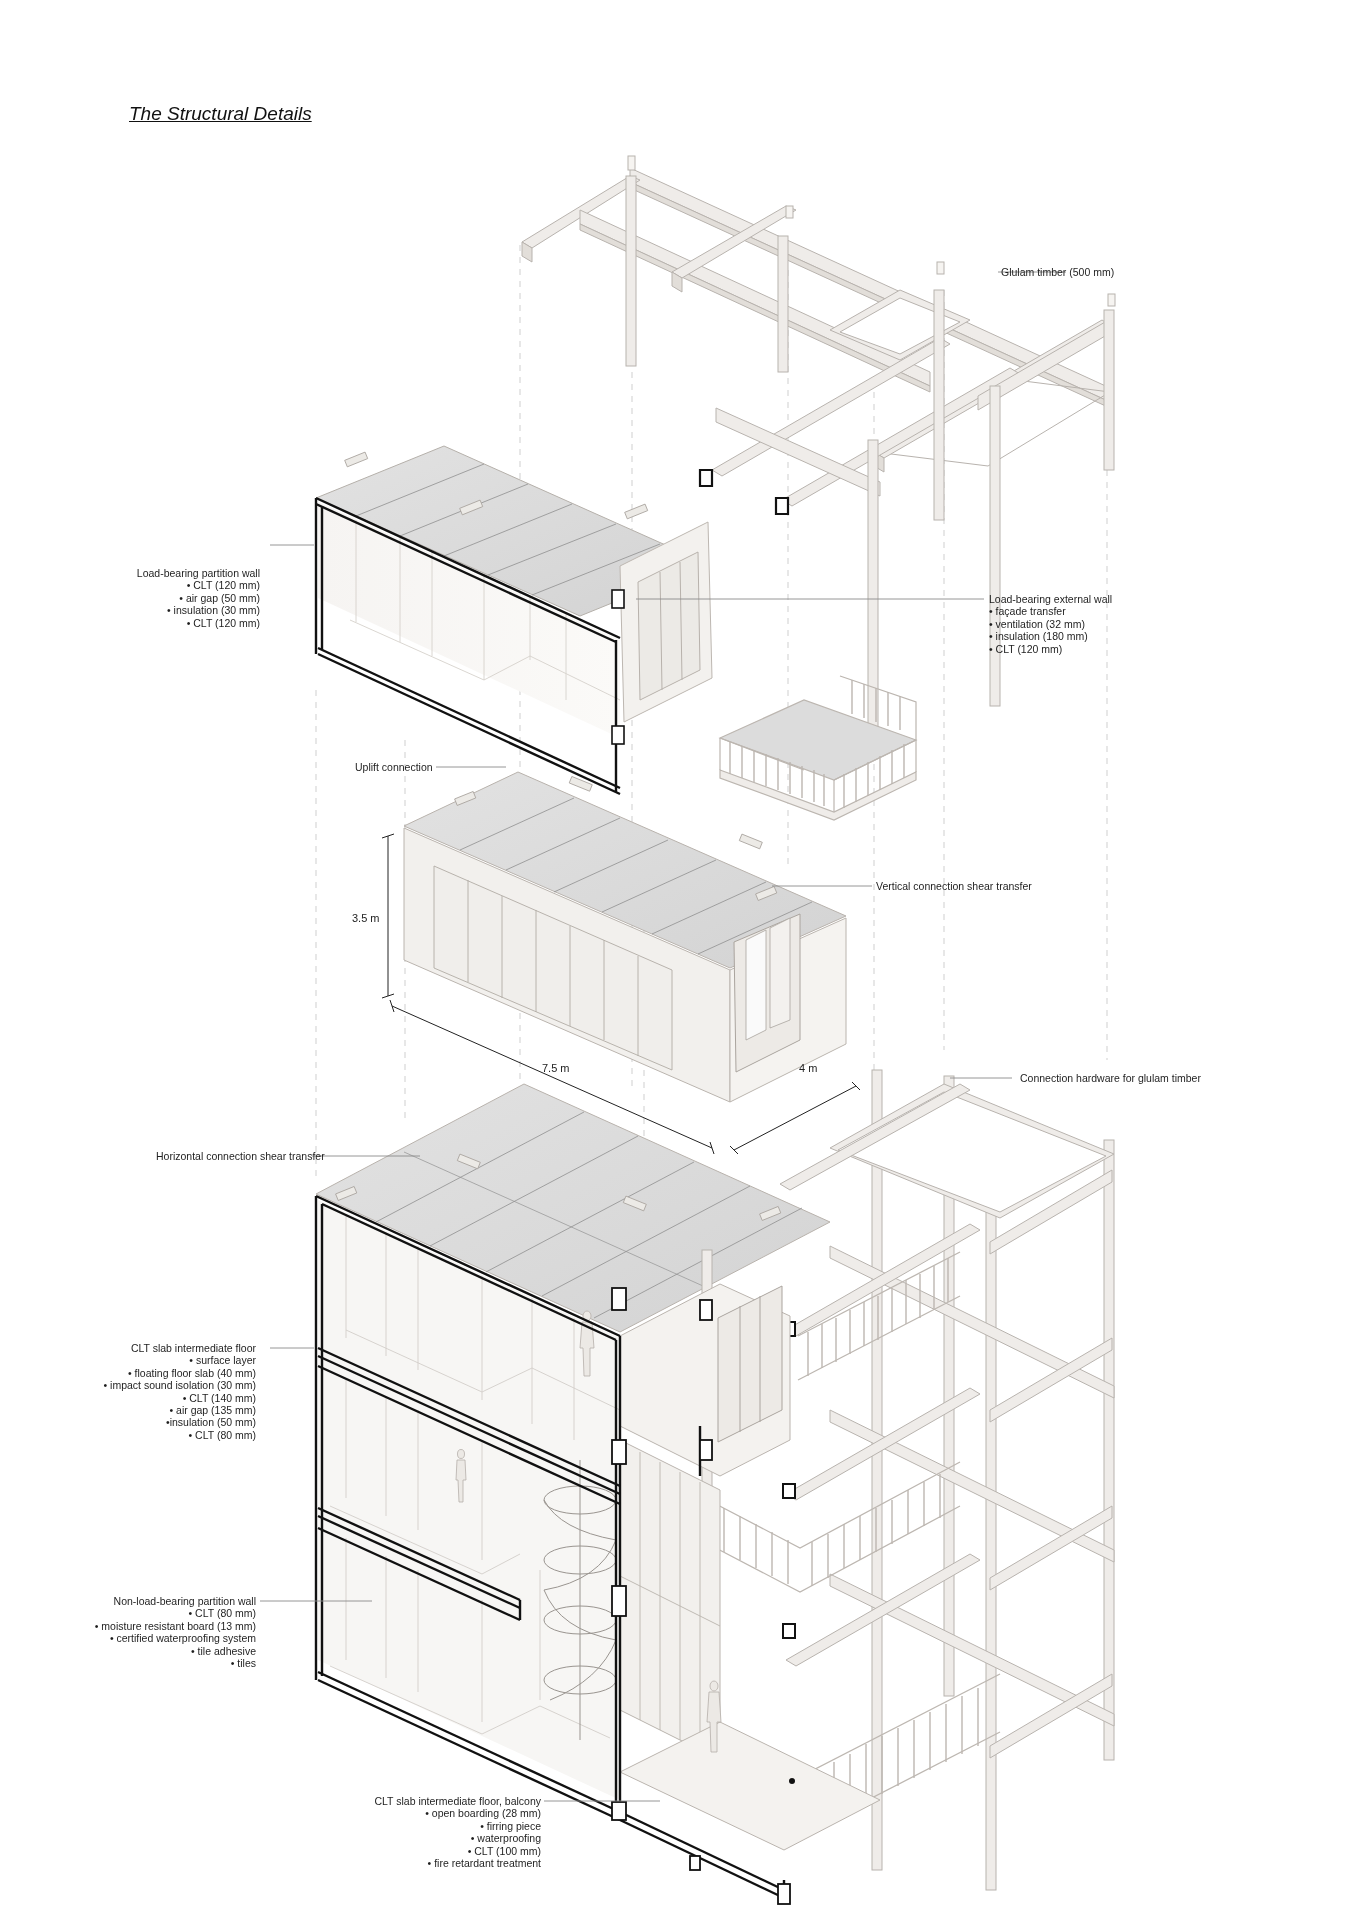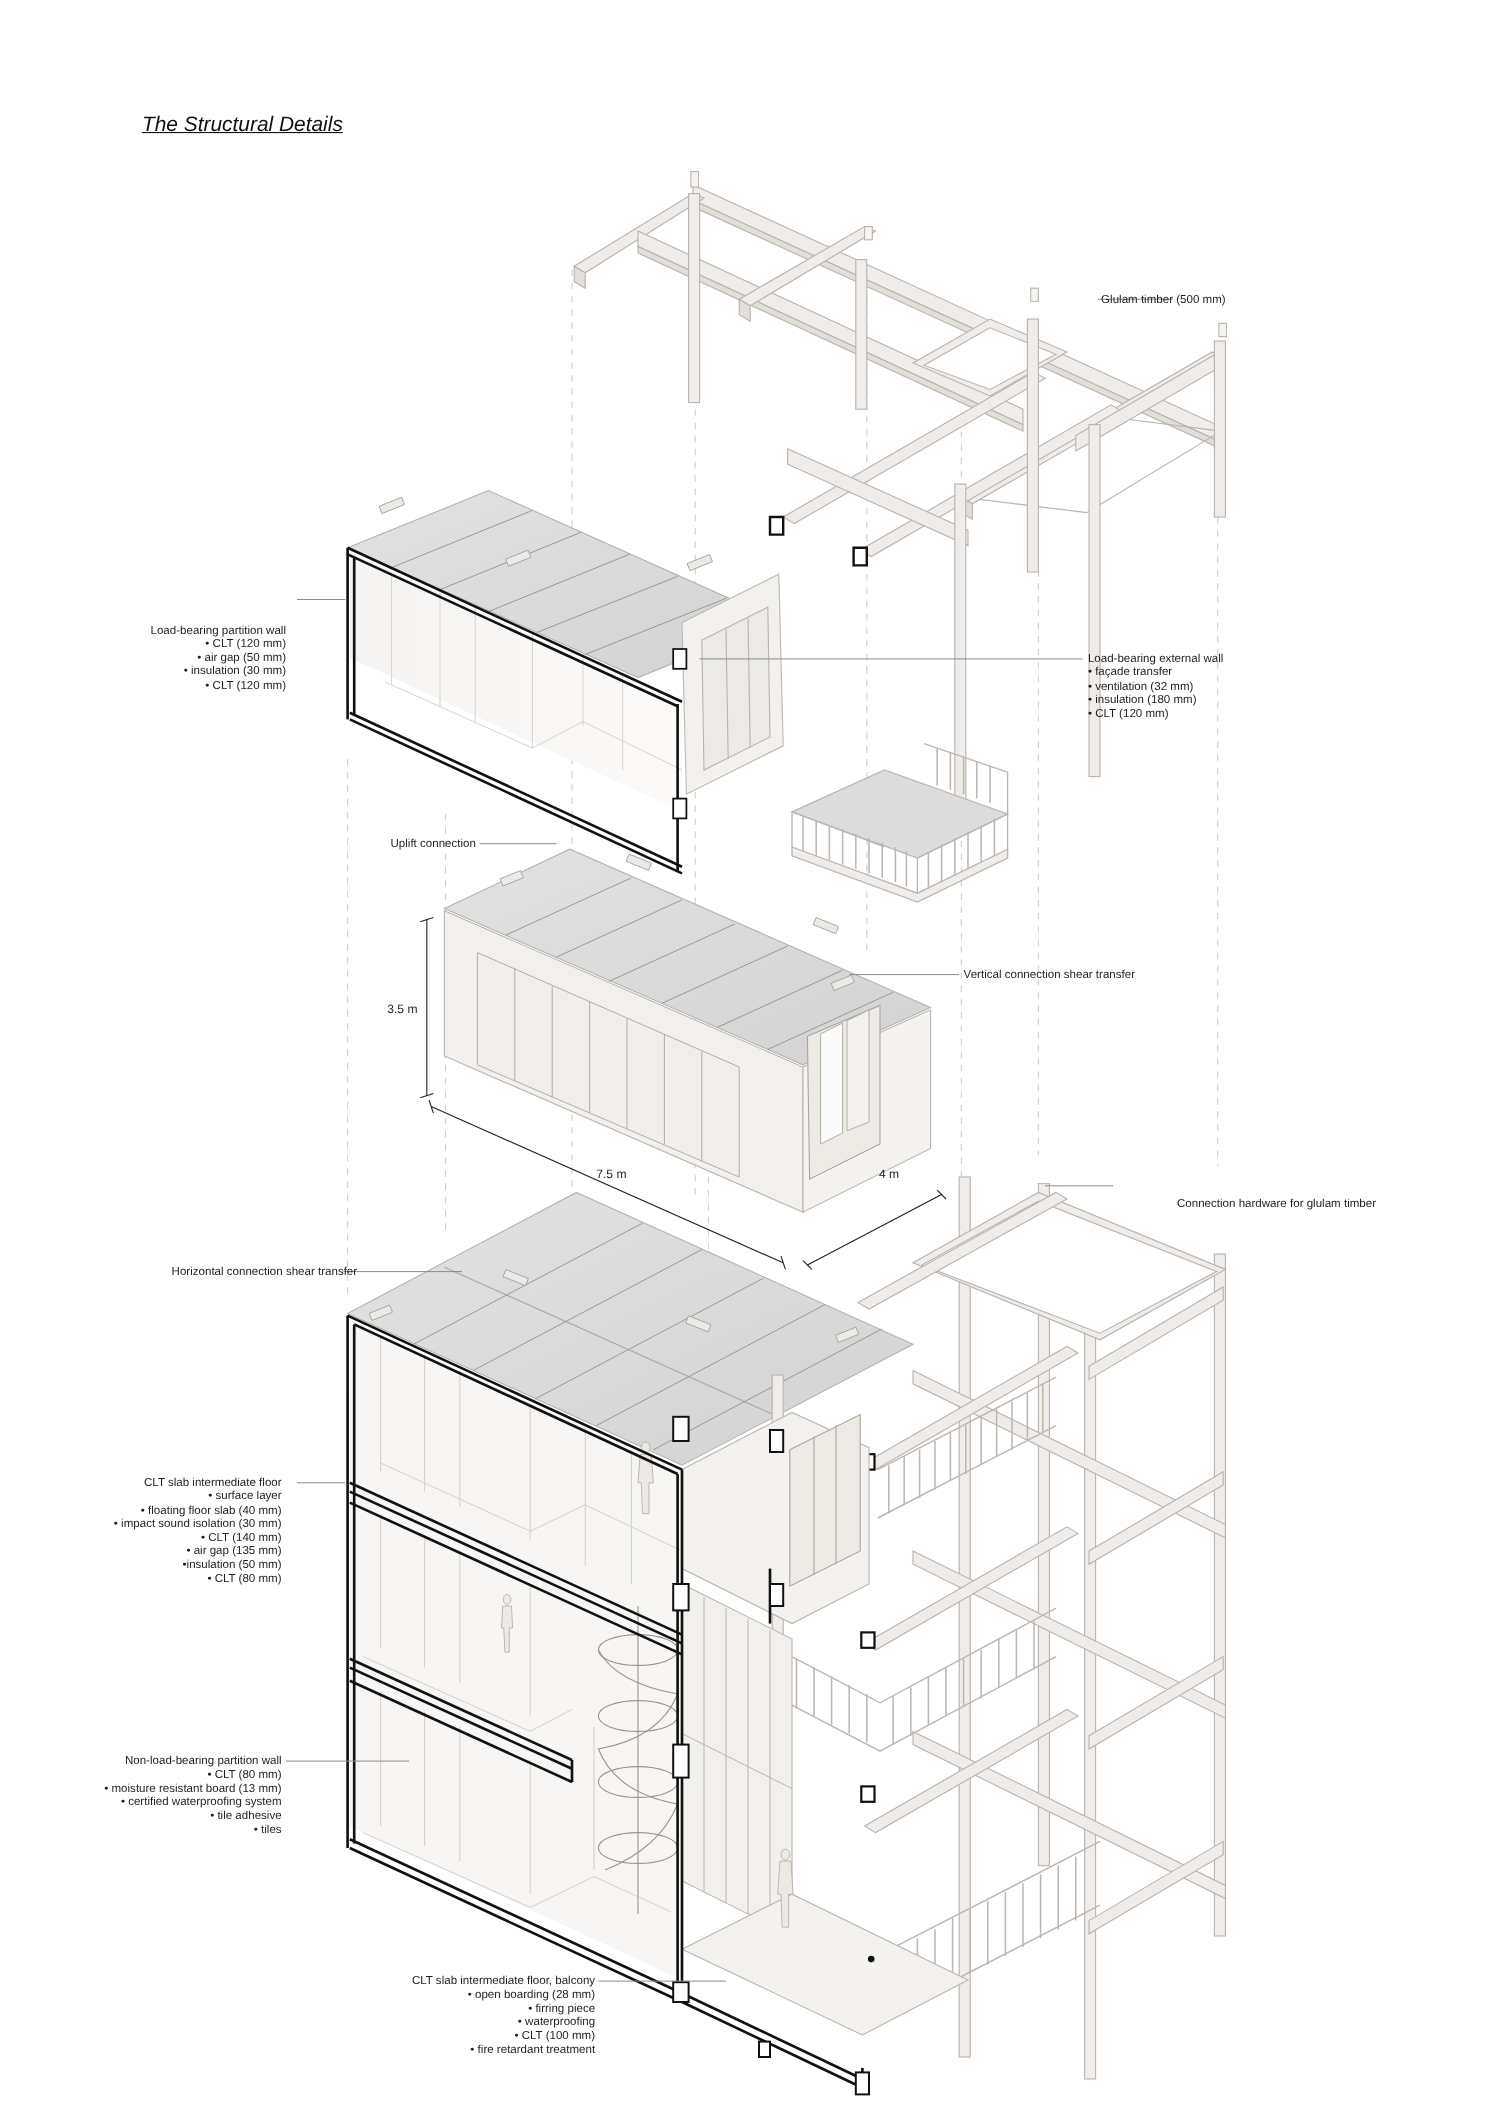--- a/index.html
+++ b/index.html
@@ -428,21 +428,21 @@
 </div>
 
 <div class="label left" style="left:355px;top:761px;">
   <span class="item">Uplift connection</span>
 </div>
 
 <div class="label left" style="left:876px;top:880px;">
   <span class="item">Vertical connection shear transfer</span>
 </div>
 
-<div class="label left" style="left:1070px;top:1072px;margin-top:16px;">
+<div class="label left" style="left:1020px;top:1072px;">
   <span class="item">Connection hardware for glulam timber</span>
 </div>
 
 <div class="label left" style="left:142px;top:1150px;margin-left:14px;">
   <span class="item">Horizontal connection shear transfer</span>
 </div>
 
 <div class="label right" style="right:1101px;top:1342px;">
   <span class="item">CLT slab intermediate floor</span>
   <span class="item">• surface layer</span>

